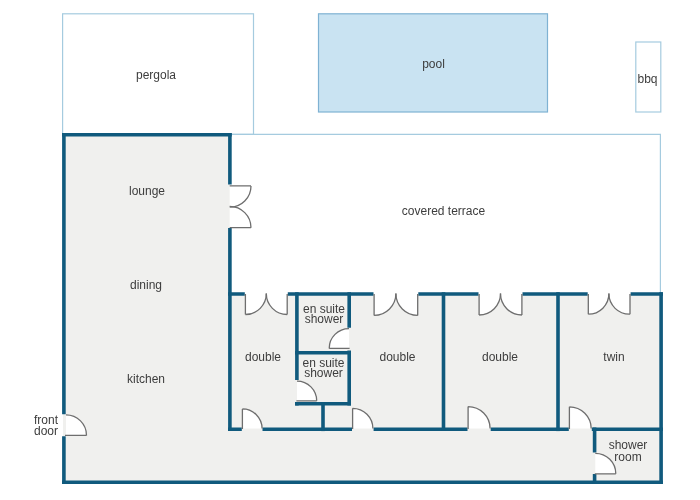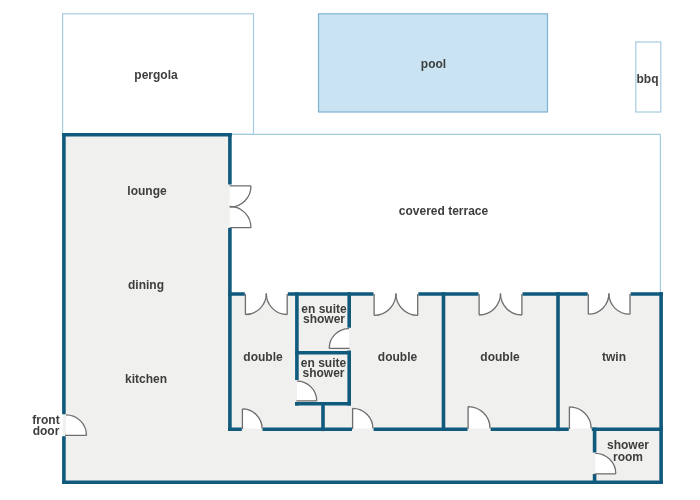--- a/index.html
+++ b/index.html
@@ -1,16 +1,16 @@
 <!DOCTYPE html>
 <html><head>
 <meta charset="utf-8">
 <style>
   html,body{margin:0;padding:0;background:#ffffff;}
-  .wrap{width:700px;height:500px;position:relative;overflow:hidden;font-weight:bold;}
+  .wrap{width:700px;height:500px;position:relative;overflow:hidden;}
   text{font-family:"Liberation Sans",sans-serif;font-size:12px;fill:#3d3d3d;}
 </style>
 </head>
 <body>
 <div class="wrap">
 <svg width="700" height="500" viewBox="0 0 700 500" xmlns="http://www.w3.org/2000/svg">
   <rect x="0" y="0" width="700" height="500" fill="#ffffff"></rect>
 
   <rect x="63" y="134" width="167" height="348" fill="#f0f0ee"></rect>
   <rect x="230" y="294" width="431" height="188" fill="#f0f0ee"></rect>

